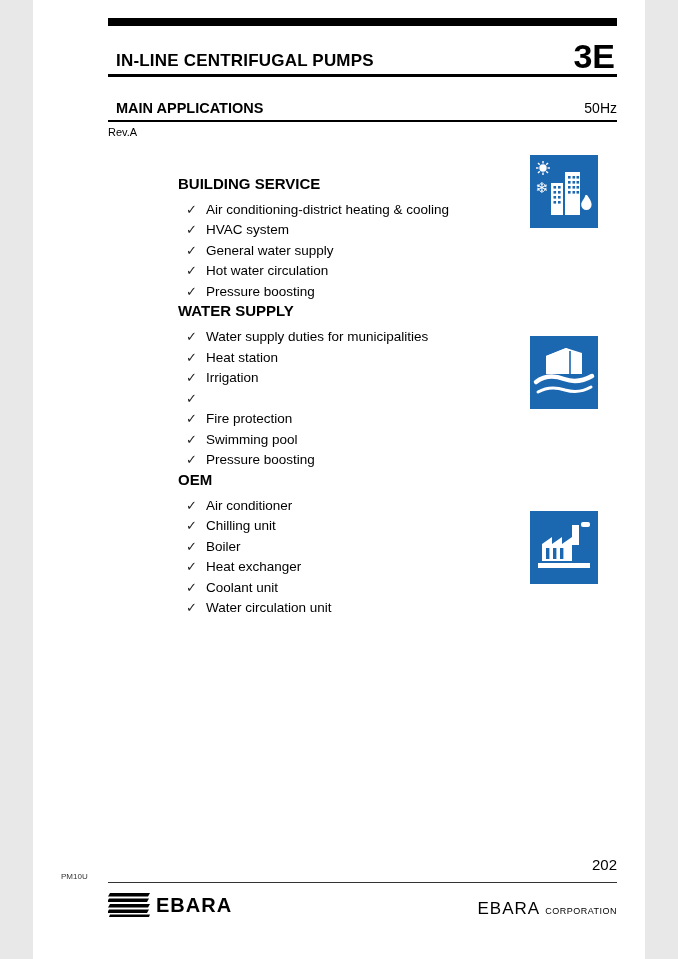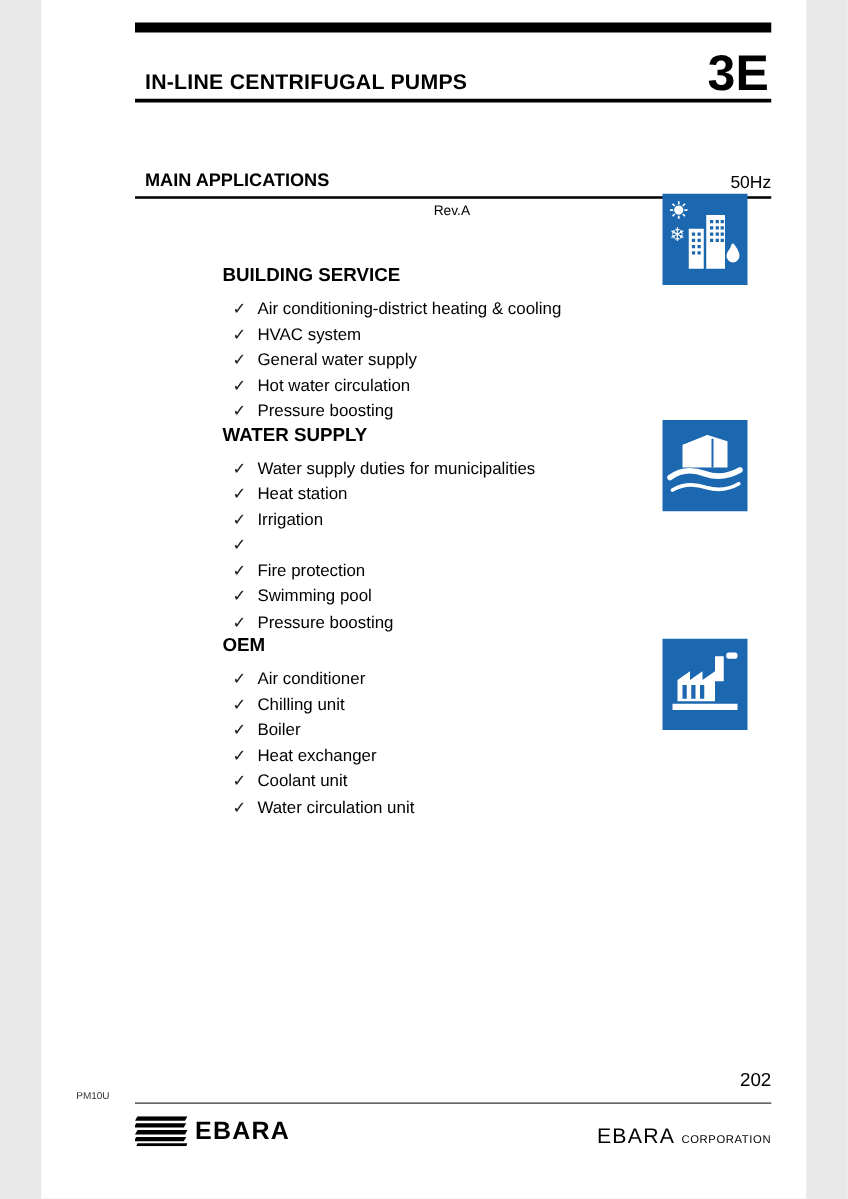--- a/index.html
+++ b/index.html
@@ -9,28 +9,28 @@
     position:relative; width:612px; height:959px; margin:0 auto;
     background:#ffffff; overflow:hidden;
   }
   .doc { position:absolute; left:75px; right:28px; top:18px; }
   .topbar { height:8px; background:#000; margin-bottom:16px; }
   .header-row {
     display:flex; justify-content:space-between; align-items:flex-end;
     border-bottom:3px solid #000; padding-bottom:3px;
   }
   .doc-title { font-size:17px; font-weight:bold; letter-spacing:0.2px; padding-left:8px; }
-  .doc-code { font-size:40px; font-weight:bold; line-height:0.85; padding-right:2px; }
+  .doc-code { font-size:34px; font-weight:bold; line-height:0.85; padding-right:2px; }
   .sub-row {
     display:flex; justify-content:space-between; align-items:flex-end;
-    border-bottom:2px solid #000; padding:23px 0 4px;margin-top:32px;
+    border-bottom:2px solid #000; padding:23px 0 4px;
   }
   .sub-title { font-size:14.5px; font-weight:bold; padding-left:8px; }
   .frequency { font-size:14px; }
-  .rev-row { text-align:center; font-size:11px; padding:4px 2px 0 0; }
+  .rev-row { text-align:left; font-size:11px; padding:4px 2px 0 0; }
   .sections { margin:37px 0 0 70px; width:330px; }
   h3.section-heading { font-size:15px; font-weight:bold; margin:24px 0 8px; }
   h3.section-heading:first-child { margin-top:0; }
   ul.check-list { list-style:none; }
   ul.check-list li {
     display:flex; align-items:flex-start; gap:9px;
     font-size:13.5px; line-height:20.5px; padding-left:8px;
   }
   ul.check-list .check { color:#222; font-size:13px; line-height:20.5px; }
   .tile {

